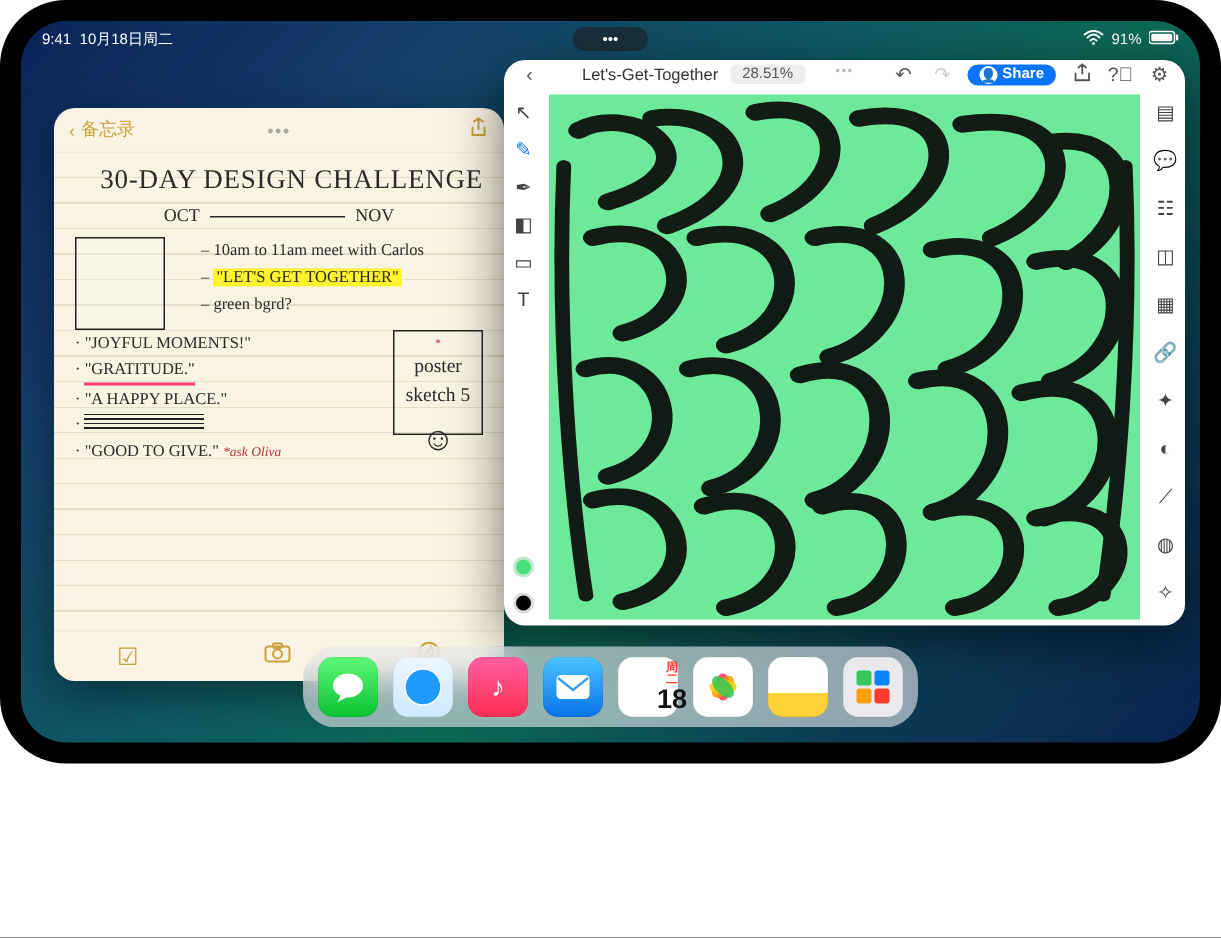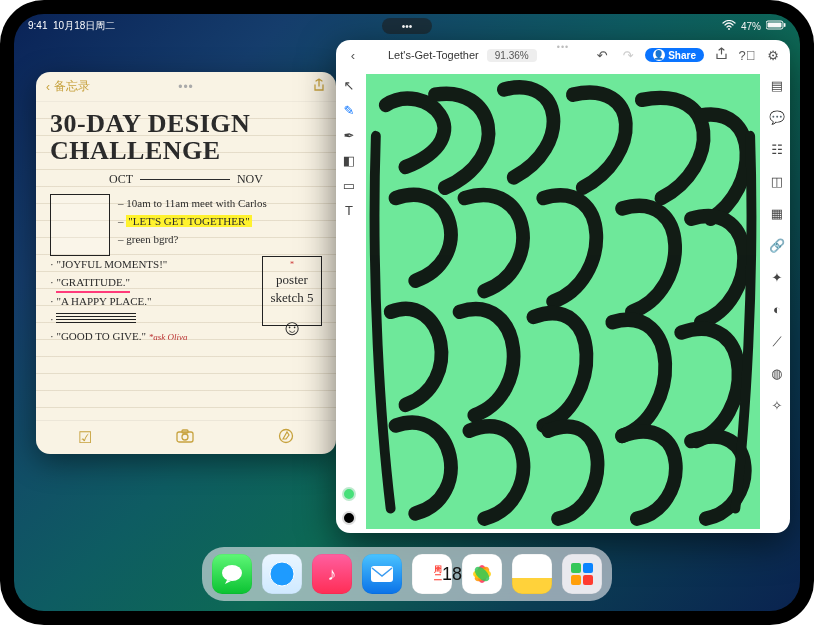--- a/index.html
+++ b/index.html
@@ -4,21 +4,21 @@
 <style>
   * { box-sizing: border-box; margin: 0; padding: 0; }
   body {
     width: 814px; height: 625px;
     background: #fff;
     font-family: -apple-system, "Helvetica Neue", Arial, sans-serif;
     overflow: hidden;
   }
   
   .frame {
-    position: absolute; top: 0; left: 0; width: 814px; height: 625px;
+    position: absolute; top: 0; left: 0; width: 814px; height: 509px;
     background: #000;
     border-radius: 44px;
     padding: 14px;
   }
   .screen {
     position: relative;
     width: 100%; height: 100%;
     border-radius: 30px;
     overflow: hidden;
     background: linear-gradient(135deg,#0a2357 0%,#153d6c 20%,#0e5c62 45%,#0d6955 60%,#0b3d53 80%,#0a2350 100%);
@@ -52,24 +52,24 @@
   }
   .notes-top .left{display:flex;align-items:center;gap:4px;}
   .notes-top .dots{position:absolute;left:50%;transform:translateX(-50%);color:#aaa;letter-spacing:1px;}
   .notes-body{
     flex:1; padding:8px 14px 0 14px;
     font-family:"Comic Sans MS","Marker Felt",cursive;
     color:#2b2b2b; font-size:12px; line-height:1.45;
     background:
       repeating-linear-gradient(to bottom, transparent 0, transparent 16px, rgba(140,120,80,.18) 16px, rgba(140,120,80,.18) 17px);
   }
-  .hand-title{font-size:26px;font-weight:700;letter-spacing:.5px;line-height:1.05;}
+  .hand-title{font-size:18px;font-weight:400;letter-spacing:.5px;line-height:1.05;text-align:right;}
   .months{margin-top:6px;font-size:12px;text-align:center;}
   .months .line{display:inline-block;width:90px;border-bottom:1.5px solid #2b2b2b;margin:0 4px;vertical-align:middle;}
-  .row2{display:flex;gap:8px;margin-top:6px;}
+  .row2{display:flex;gap:24px;margin-top:6px;}
   .sketchbox{width:60px;height:62px;border:1.5px solid #222;background:rgba(255,255,255,.2);}
   .bullets{flex:1;font-size:11px;}
   .bullets div{margin:2px 0;}
   .hl{background:#fff22e;padding:0 2px;}
   .section{margin-top:6px;font-size:13px;font-weight:700;text-decoration:underline;}
   .row3{display:flex;gap:10px;}
   .list2{flex:1;font-size:11px;}
   .list2 div{margin:1.5px 0;}
   .under-pink{border-bottom:2px solid #ff3b7a;display:inline-block;}
   .strike{display:inline-block;width:80px;height:10px;background:repeating-linear-gradient(0deg,#222 0 1px,transparent 1px 3px);}
@@ -118,22 +118,22 @@
     height:54px;padding:6px 10px;
     background:rgba(230,230,235,.62);
     border-radius:22px;backdrop-filter:blur(10px);
     display:flex;align-items:center;gap:10px;
   }
   .app{width:40px;height:40px;border-radius:10px;display:flex;align-items:center;justify-content:center;font-size:18px;color:#fff;font-weight:600;box-shadow:inset 0 0 0 .5px rgba(0,0,0,.08);}
   .msg{background:linear-gradient(#5ef777,#0bc232);} 
   .saf{background:linear-gradient(#eaf6ff,#cfe9ff);} 
   .mus{background:linear-gradient(#ff5fa0,#ff2d55);} 
   .mail{background:linear-gradient(#4ac3ff,#0a72e8);} 
-  .cal{background:#fff;color:#111;flex-direction:row;font-size:8px;line-height:1;padding-left:32px;}
-  .cal .n{font-size:18px;font-weight:400;}
+  .cal{background:#fff;color:#111;flex-direction:column;font-size:8px;line-height:1;padding-left:32px;}
+  .cal .n{font-size:18px;font-weight:700;}
   .pho{background:#fff;}
   .note{background:linear-gradient(#fff 60%,#ffd23a 60%);} 
   .flow{background:#e9e9ee;}
   .pho svg,.saf svg{width:28px;height:28px;}
 </style>
 </head>
 <body>
 
 <div class="frame">
   <div class="screen">
@@ -144,21 +144,21 @@
         &nbsp;<span>10月18日周二</span>
       </div>
       <div class="center-pill">•••</div>
       <div class="right">
         <span>
           <svg width="14" height="10" viewBox="0 0 14 10">
               <path d="M1 3 Q7 -2 13 3 M3 5 Q7 1 11 5 M5 7 Q7 5 9 7" stroke="#fff" stroke-width="1.2" fill="none" stroke-linecap="round"></path>
               <circle cx="7" cy="9" r="1" fill="#fff"></circle>
             </svg>
         </span>
-        <span>47%</span>
+        <span>91%</span>
         <span>
           <svg width="20" height="10" viewBox="0 0 20 10">
               <rect x="0" y="1" width="17" height="8" rx="2" fill="none" stroke="#fff"></rect>
               <rect x="1.5" y="2.5" width="14" height="5" rx="1" fill="#fff"></rect>
               <rect x="18" y="3" width="1.5" height="4" rx=".7" fill="#fff"></rect>
             </svg>
         </span>
       </div>
     </div>
 
@@ -223,21 +223,21 @@
             </svg>
         </span>
       </div>
     </div>
 
     <div class="draw">
       <div class="draw-top">
         <span class="dots">•••</span>
         <span class="ic">‹</span>
         <span class="title">Let's-Get-Together</span>
-        <span class="zoom">91.36%</span>
+        <span class="zoom">28.51%</span>
         <span class="sp"></span>
         <span class="ic">↶</span>
         <span class="ic" style="color:#ccc;">↷</span>
         <span class="share-pill">
           <span class="dot">👤</span>
           <span>Share</span>
         </span>
         <span class="ic">
           <svg width="13" height="13" viewBox="0 0 13 13">
               <path d="M6.5 1v6M4 3l2.5-2L9 3M2 7v4.5h9V7" stroke="#555" fill="none" stroke-width="1.2" stroke-linecap="round"></path>

